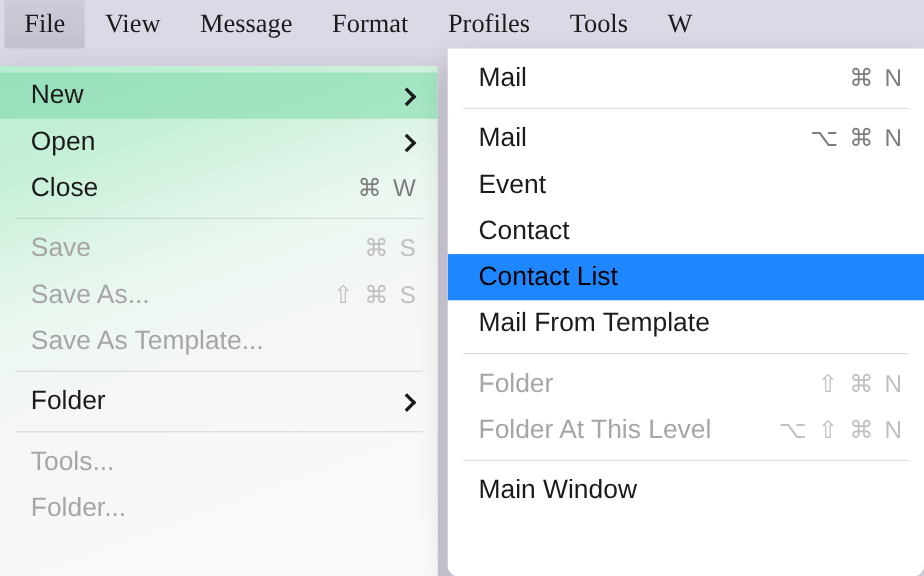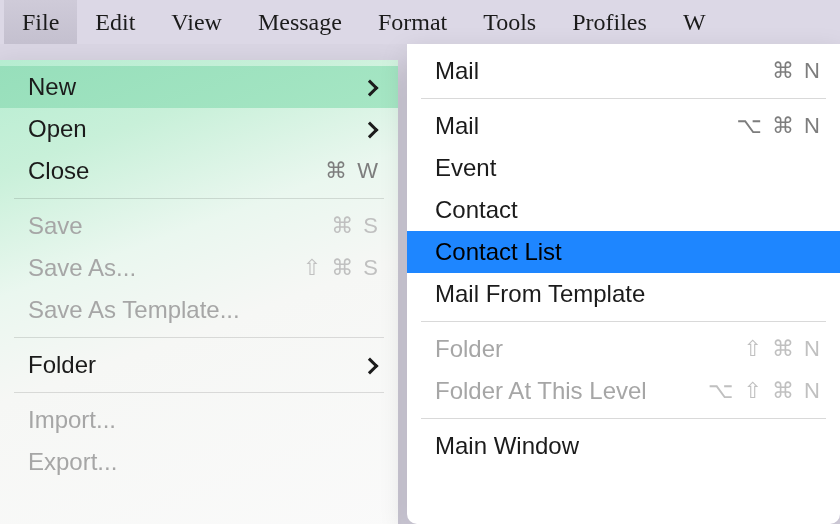--- a/index.html
+++ b/index.html
@@ -109,26 +109,25 @@
     border-bottom: 3px solid currentColor;
     transform: rotate(-45deg);
     margin-right: 2px;
   }
 </style>
 </head>
 <body>
 
 <div class="menubar">
   <div class="menu-item selected"><span>File</span></div>
-  <div class="menu-item"><span>Edit</span></div>
   <div class="menu-item"><span>View</span></div>
   <div class="menu-item"><span>Message</span></div>
   <div class="menu-item"><span>Format</span></div>
+  <div class="menu-item"><span>Profiles</span></div>
   <div class="menu-item"><span>Tools</span></div>
-  <div class="menu-item"><span>Profiles</span></div>
   <div class="menu-item"><span>W</span></div>
 </div>
 
 <div class="menus-area">
 
   <div class="dropdown file-dropdown">
 
     <div class="row first hover">
       <span class="label">New</span>
       <span class="chevron chev-glyph"></span>
@@ -159,24 +158,24 @@
     <div class="sep"></div>
 
     <div class="row">
       <span class="label">Folder</span>
       <span class="chevron chev-glyph"></span>
     </div>
 
     <div class="sep"></div>
 
     <div class="row disabled">
-      <span class="label">Import...</span>
-    </div>
-    <div class="row disabled">
-      <span class="label">Export...</span>
+      <span class="label">Tools...</span>
+    </div>
+    <div class="row disabled">
+      <span class="label">Folder...</span>
     </div>
   </div>
 
   <div class="dropdown new-dropdown">
 
     <div class="row first">
       <span class="label">Mail</span>
       <span class="shortcut">⌘ N</span>
     </div>
 

